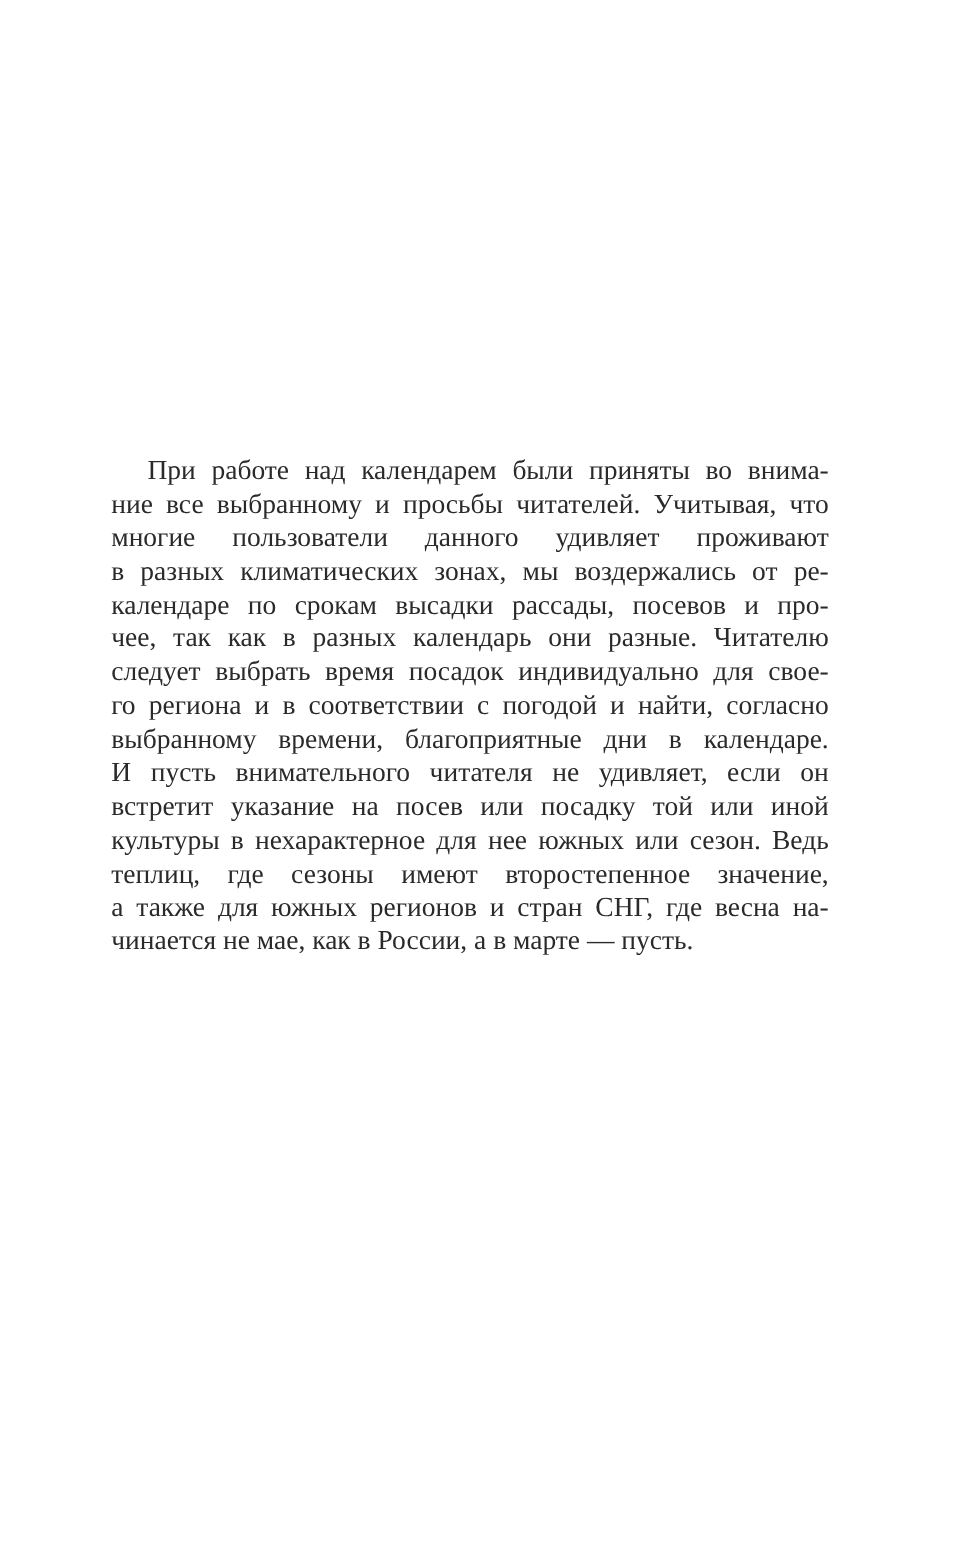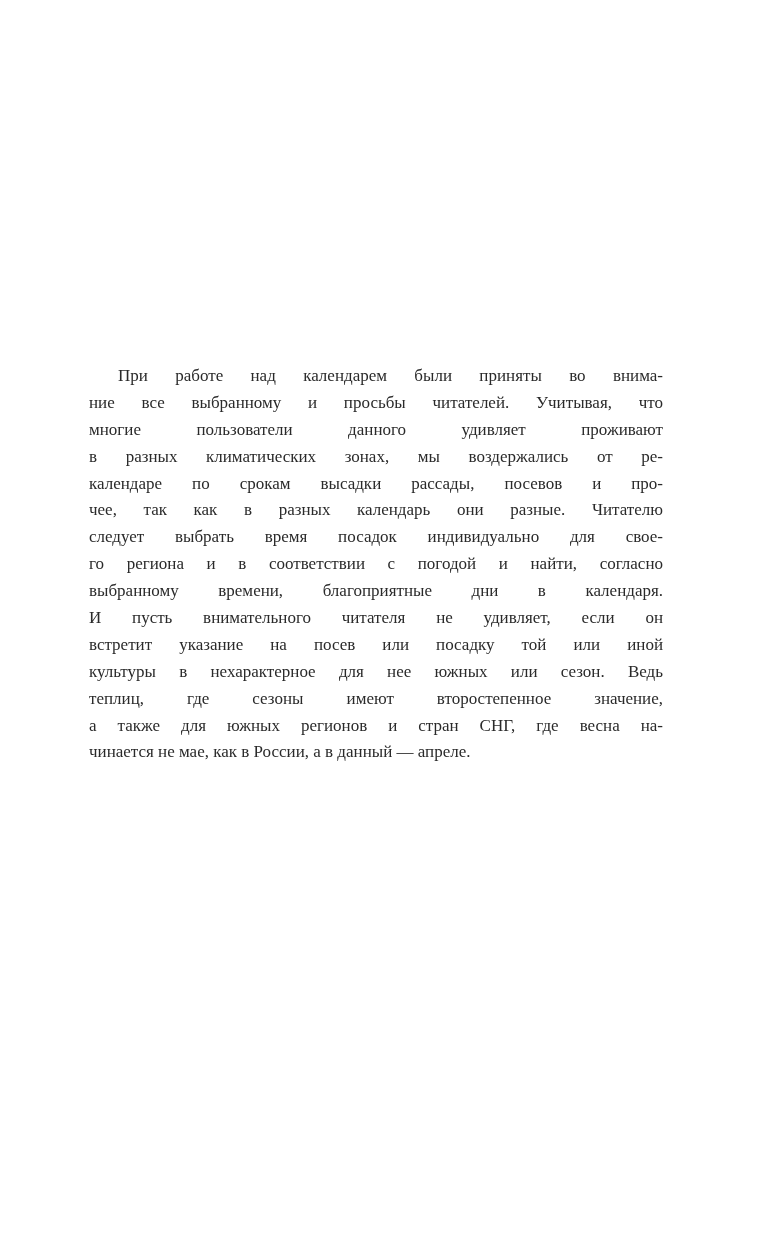--- a/index.html
+++ b/index.html
@@ -12,21 +12,21 @@
       height: 1241px;
       position: relative;
       overflow: hidden;
     }
     .page-text {
       position: absolute;
       left: 89px;
       top: 363px;
       width: 574px;
       font-family: "Liberation Serif", "DejaVu Serif", serif;
-      font-size: 17px;
+      font-size: 22px;
       line-height: 26.9px;
       color: #2a2a2a;
     }
     .line {
       display: block;
       white-space: nowrap;
       text-align: justify;
       text-align-last: justify;
       height: 26.9px;
     }
@@ -42,20 +42,20 @@
 
 <div class="page-text">
   <span class="line indent">При работе над календарем были приняты во внима-</span>
   <span class="line">ние все выбранному и просьбы читателей. Учитывая, что</span>
   <span class="line">многие пользователи данного удивляет проживают</span>
   <span class="line">в разных климатических зонах, мы воздержались от ре-</span>
   <span class="line">календаре по срокам высадки рассады, посевов и про-</span>
   <span class="line">чее, так как в разных календарь они разные. Читателю</span>
   <span class="line">следует выбрать время посадок индивидуально для свое-</span>
   <span class="line">го региона и в соответствии с погодой и найти, согласно</span>
-  <span class="line">выбранному времени, благоприятные дни в календаря.</span>
+  <span class="line">выбранному времени, благоприятные дни в календаре.</span>
   <span class="line">И пусть внимательного читателя не удивляет, если он</span>
   <span class="line">встретит указание на посев или посадку той или иной</span>
   <span class="line">культуры в нехарактерное для нее южных или сезон. Ведь</span>
   <span class="line">теплиц, где сезоны имеют второстепенное значение,</span>
   <span class="line">а также для южных регионов и стран СНГ, где весна на-</span>
-  <span class="line last">чинается не мае, как в России, а в данный — апреле.</span>
+  <span class="line last">чинается не мае, как в России, а в марте — пусть.</span>
 </div>
 
 </body></html>

